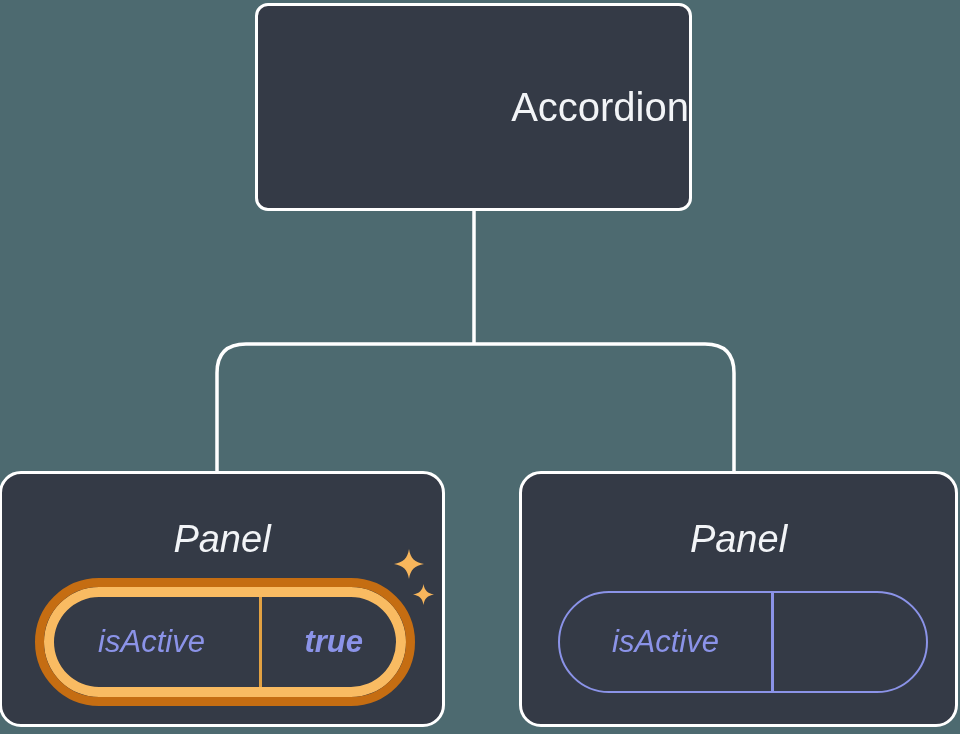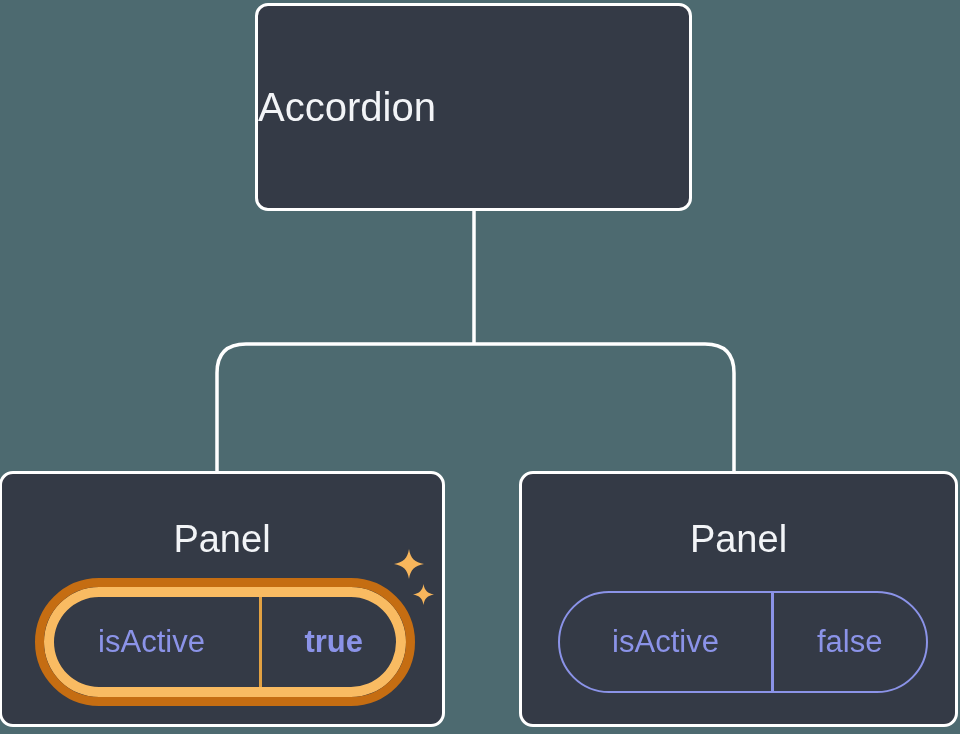--- a/index.html
+++ b/index.html
@@ -32,28 +32,28 @@
   }
   .node{
     position:absolute;
     background:var(--node-bg);
     border:3.5px solid var(--node-border);
     box-sizing:border-box;
   }
   .node-root{
     left:255px;top:3px;width:437px;height:208px;
     border-radius:13px;
-    display:flex;align-items:center;justify-content:flex-start;
+    display:flex;align-items:center;justify-content:flex-end;
   }
   .root-label{
     color:var(--node-text);
     font-size:40px;font-weight:500;
   }
   .node-panel{
-    top:471px;height:256px;border-radius:14px;
+    top:471px;height:256px;border-radius:22px;font-style:italic;
   }
   .node-panel-left{left:-1px;width:446px;}
   .node-panel-right{left:519px;width:439px;}
   .panel-title{
     position:absolute;top:44px;left:0;width:100%;
     text-align:center;
     color:var(--node-text);
     font-size:38px;font-weight:500;
   }
   .pill{
@@ -119,17 +119,16 @@
       <div class="pill-cell pill-cell-value pill-cell-value-true">true</div>
     </div>
   </div>
 
   <div class="node node-panel node-panel-right">
     <div class="panel-title">Panel</div>
 
     <div class="pill pill-inactive">
       <div class="pill-cell pill-cell-name">isActive</div>
       <div class="pill-divider"></div>
-      <div class="pill-cell pill-cell-value">false</div>
     </div>
   </div>
 
 </div>
 
 </body></html>

